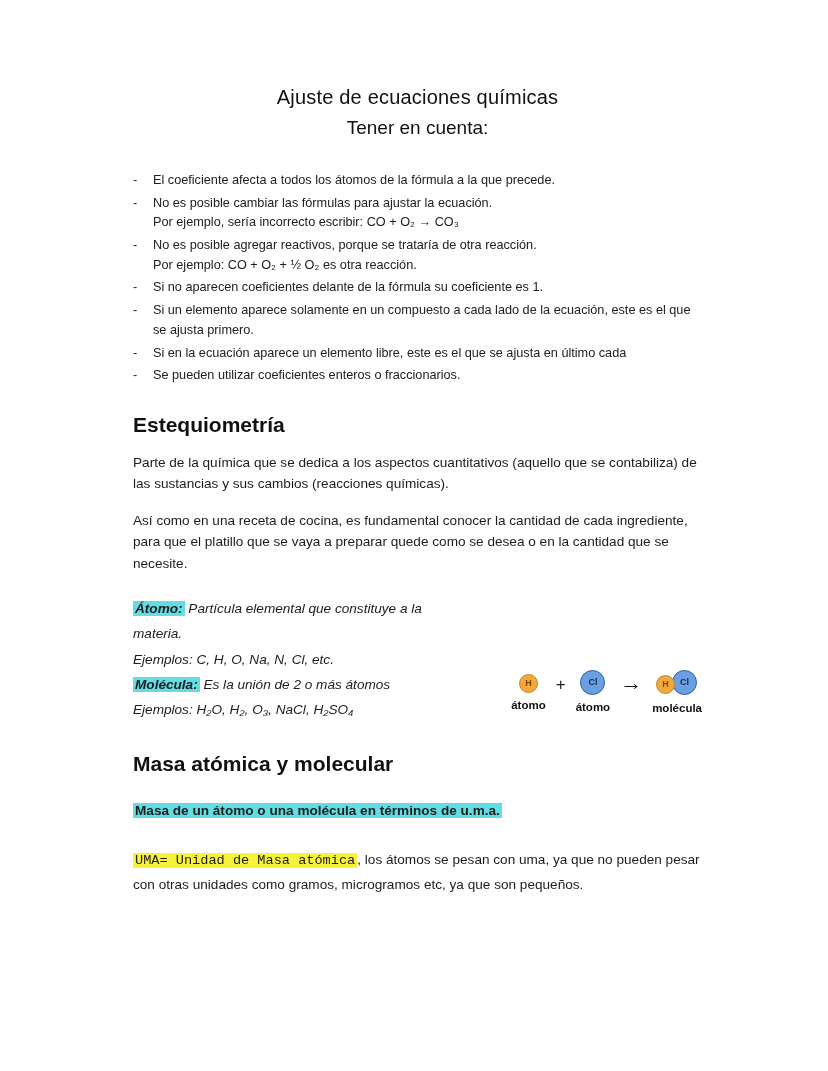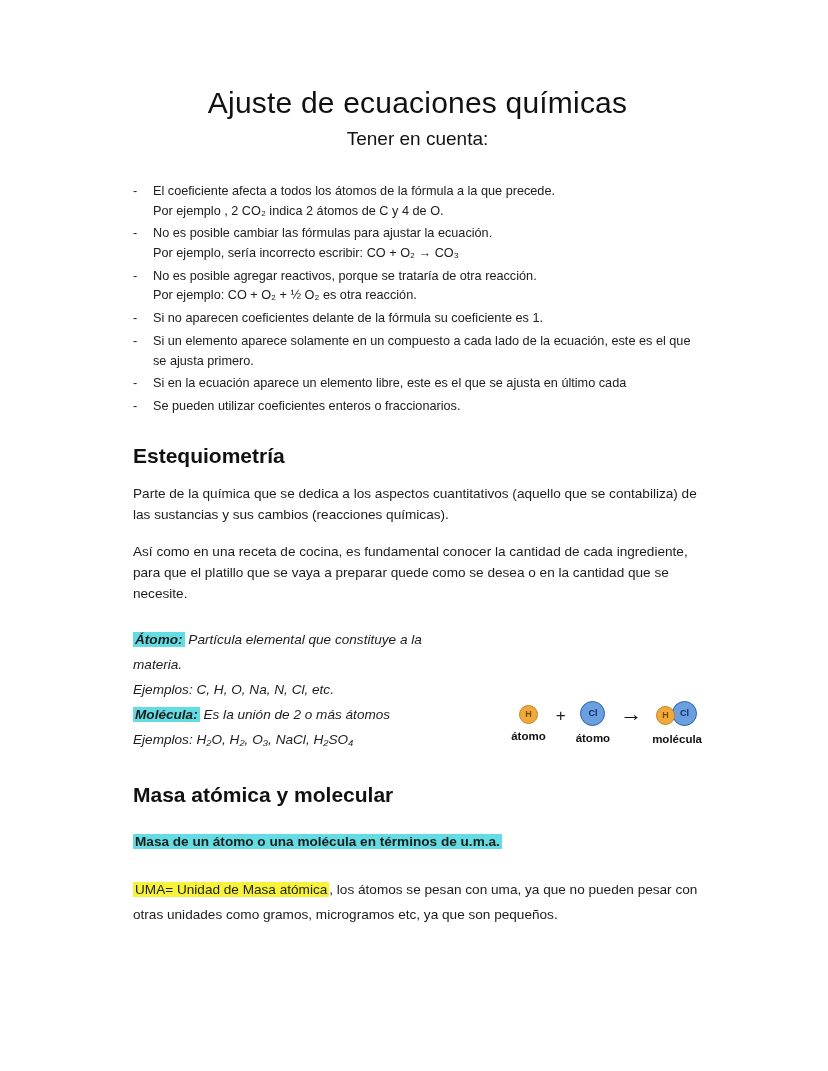--- a/index.html
+++ b/index.html
@@ -7,34 +7,34 @@
     --cyan:#63dde3;
     --yellow:#f7f33b;
     --orange:#f2a93b;
     --blue:#6b9fe0;
   }
   .page{
     width:828px;height:1071px;box-sizing:border-box;background:#ffffff;
     font-family:"Liberation Sans","DejaVu Sans",sans-serif;color:#1c1c1c;
     padding:86px 126px 40px 133px;position:relative;overflow:hidden;
   }
-  .title{margin:0;text-align:center;font-size:30px;font-weight:400;color:#111;letter-spacing:.2px;}
+  .title{margin:0;text-align:center;font-size:20px;font-weight:400;color:#111;letter-spacing:.2px;}
   .subtitle{margin:8px 0 0;text-align:center;font-size:19px;font-weight:400;color:#111;}
   .rules{list-style:none;margin:32px 0 0;padding:0;font-size:12.7px;line-height:1.55;color:#202020;}
   .rules li{display:flex;margin-bottom:3px;}
   .dash{width:20px;flex:0 0 20px;}
   .li-body{flex:1 1 auto;}
   .section-heading{font-size:21px;font-weight:700;margin:27px 0 0;color:#111;}
   .para{font-size:13.6px;line-height:1.58;margin:15px 0 0;color:#1c1c1c;}
   .justify{text-align:justify;}
   .bold{font-weight:400;}
   .defs{display:flex;margin-top:22px;align-items:flex-end;}
   .def-col{flex:1 1 auto;font-size:13.6px;line-height:1.85;font-style:italic;}
   .hl-cyan{background:var(--cyan);font-weight:700;padding:0 2px;}
-  .hl-yellow{background:var(--yellow);padding:0 2px;}
+  .hl-yellow{background:var(--yellow);padding:0 2px;font-family:Liberation Mono, monospace;}
   
   .diagram{width:232px;flex:0 0 232px;display:flex;flex-direction:column;justify-content:flex-end;padding-bottom:8px;}
   .diagram-row{display:flex;align-items:flex-start;gap:10px;justify-content:flex-end;}
   .atom-group{display:flex;flex-direction:column;align-items:center;gap:6px;}
   .circle{border-radius:50%;display:flex;align-items:center;justify-content:center;font-weight:700;box-sizing:border-box;}
   .atom-h{width:19px;height:19px;background:var(--orange);border:1.5px solid #c4861c;color:#7b4a00;font-size:9px;}
   .atom-group > .atom-h{margin-top:4px;}
   .atom-cl{width:25px;height:25px;background:var(--blue);border:1.5px solid #2e5faa;color:#0d2f66;font-size:9px;}
   .op{font-size:17px;line-height:25px;margin-top:2px;font-weight:400;color:#222;}
   .arrow-op{font-size:22px;line-height:25px;margin-top:0;color:#111;}
@@ -52,21 +52,20 @@
 <div class="page">
 
   <h1 class="title">Ajuste de ecuaciones químicas</h1>
   <h2 class="subtitle">Tener en cuenta:</h2>
 
   <ul class="rules">
     <li>
       <span class="dash">-</span>
       <div class="li-body">
         <div>El coeficiente afecta a todos los átomos de la fórmula a la que precede.</div>
-        <div>Por ejemplo , 2 CO₂ indica 2 átomos de C y 4 de O.</div>
       </div>
     </li>
     <li>
       <span class="dash">-</span>
       <div class="li-body">
         <div>No es posible cambiar las fórmulas para ajustar la ecuación.</div>
         <div>Por ejemplo, sería incorrecto escribir: CO + O₂ → CO₃</div>
       </div>
     </li>
     <li>

